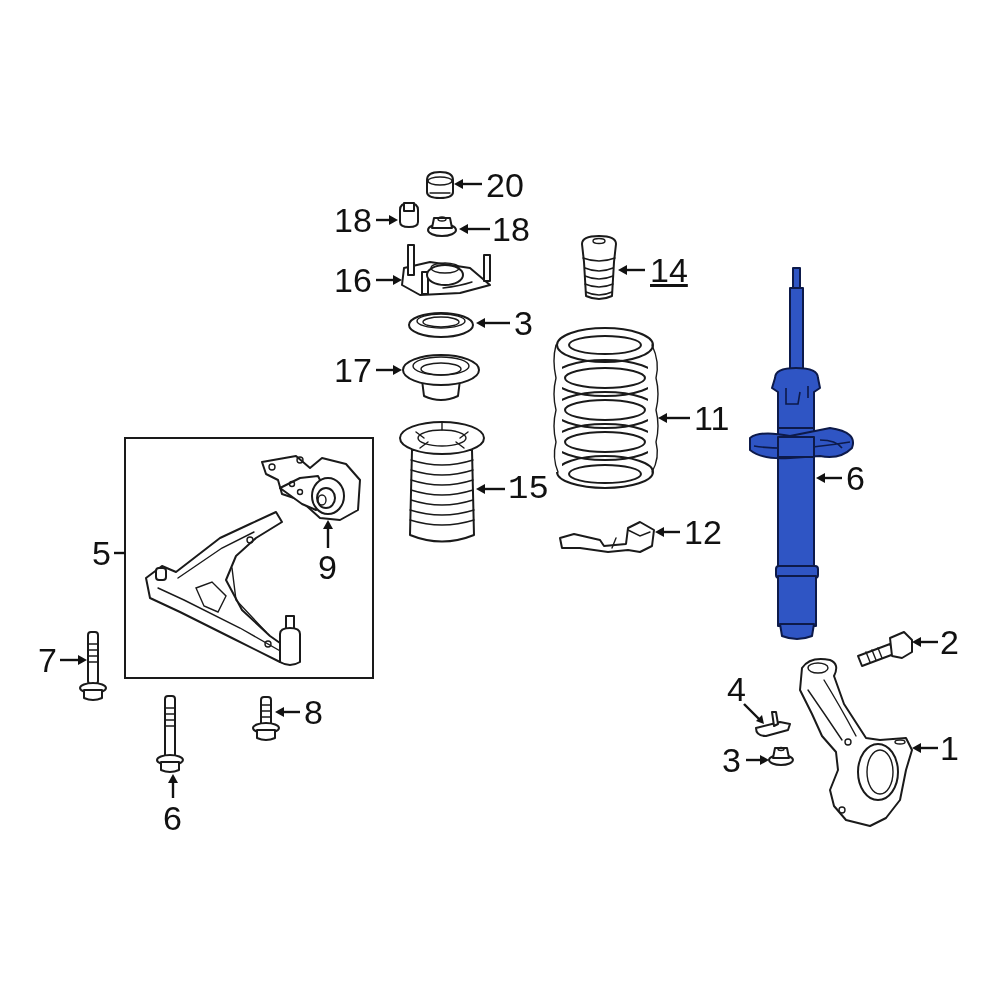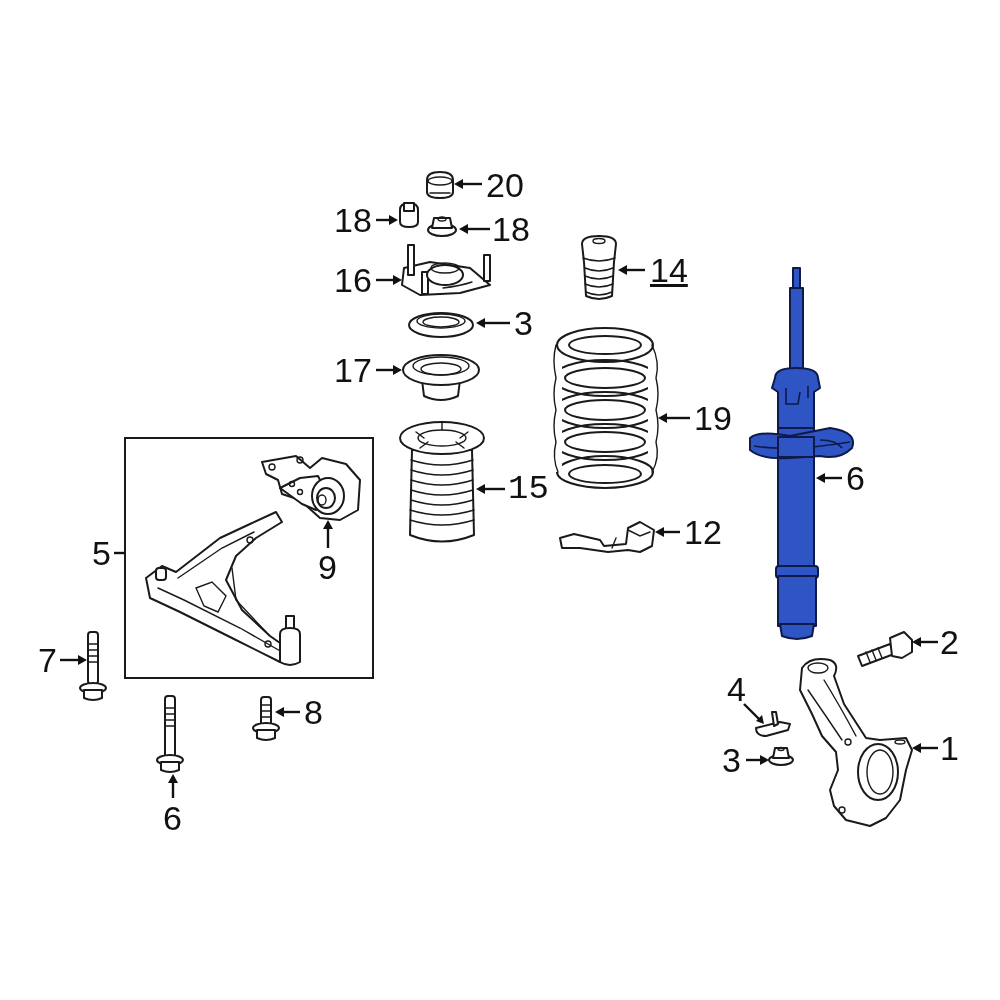--- a/index.html
+++ b/index.html
@@ -262,21 +262,21 @@
   </g>
 </svg>
 
 <div class="callout" style="left:486px; top:168px;">20</div>
 <div class="callout" style="left:334px; top:203px;">18</div>
 <div class="callout" style="left:492px; top:212px;">18</div>
 <div class="callout" style="left:334px; top:263px;">16</div>
 <div class="callout" style="left:650px; top:253px;text-decoration:underline;">14</div>
 <div class="callout" style="left:514px; top:306px;">3</div>
 <div class="callout" style="left:334px; top:353px;">17</div>
-<div class="callout" style="left:694px; top:401px;">19</div>
+<div class="callout" style="left:694px; top:401px;">11</div>
 <div class="callout" style="left:846px; top:461px;">6</div>
 <div class="callout" style="left:508px; top:472px;font-family:Liberation Mono, monospace;">15</div>
 <div class="callout" style="left:684px; top:515px;">12</div>
 <div class="callout" style="left:92px; top:536px;">5</div>
 <div class="callout" style="left:318px; top:550px;">9</div>
 <div class="callout" style="left:940px; top:625px;">2</div>
 <div class="callout" style="left:38px; top:643px;">7</div>
 <div class="callout" style="left:727px; top:672px;">4</div>
 <div class="callout" style="left:304px; top:695px;">8</div>
 <div class="callout" style="left:940px; top:731px;">1</div>

